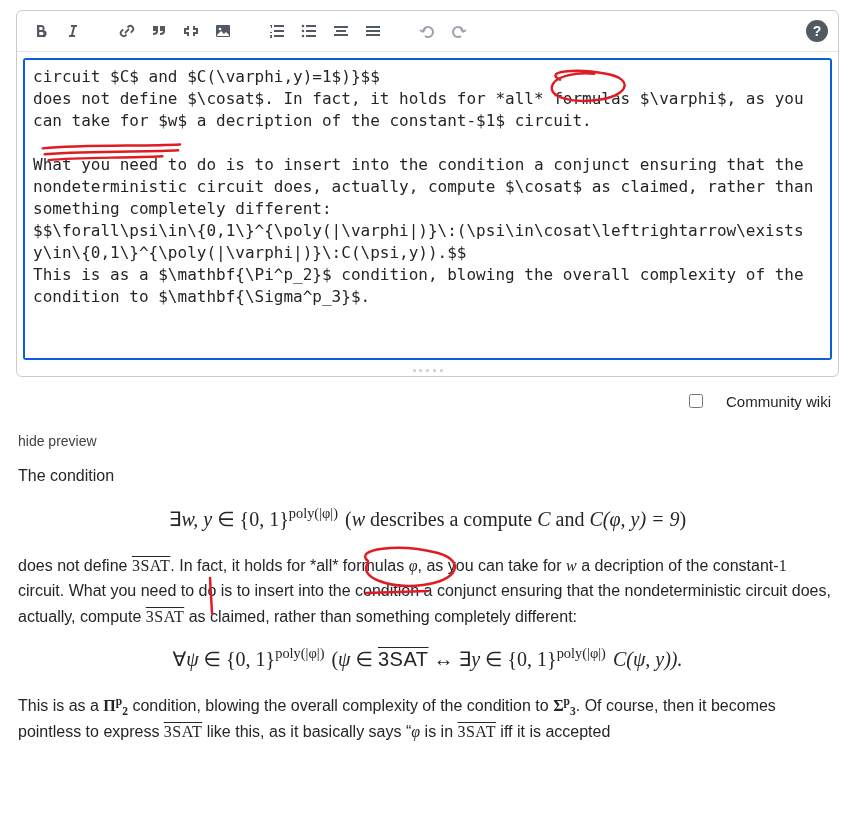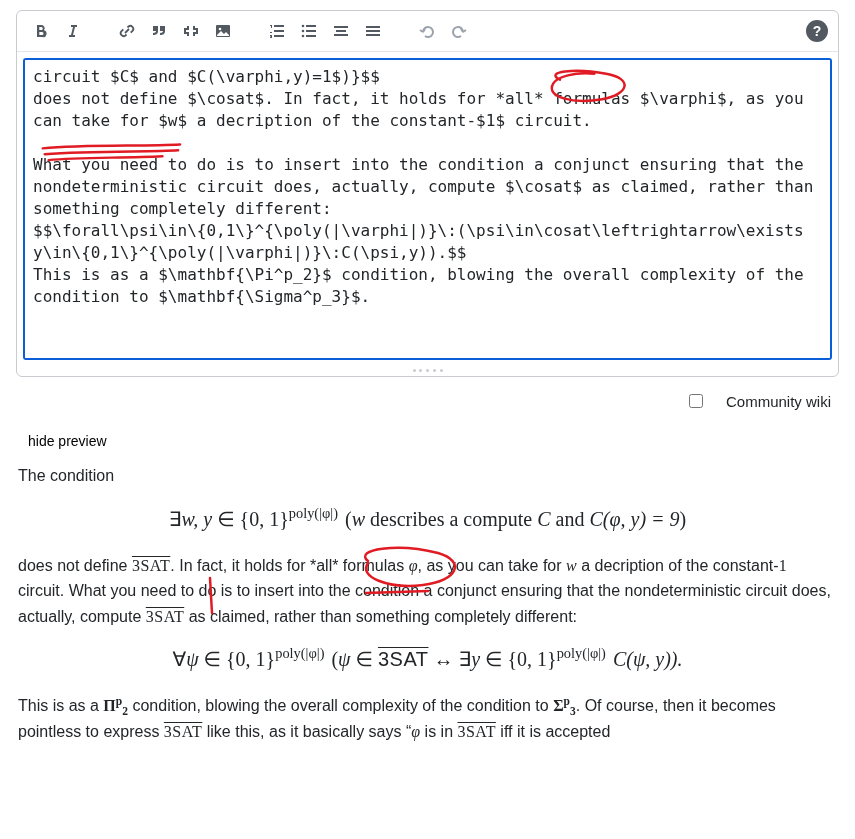--- a/index.html
+++ b/index.html
@@ -107,23 +107,23 @@
     align-items: center;
     margin: 14px 24px 0 0;
     gap: 20px;
     color: #232629;
     font-size: 15px;
   }
   .community-row input[type="checkbox"] {
     width: 14px; height: 14px;
   }
   .hide-preview {
-    color: #000000;
+    color: #404040;
     font-size: 14px;
-    margin: 22px 0 14px 28px;
+    margin: 22px 0 14px 18px;
     cursor: pointer;
   }
   .preview {
     margin: 0 18px 20px 18px;
     font-size: 16px;
     line-height: 1.6;
     color: #232629;
     position: relative;
   }
   .preview p { margin: 0 0 14px 0; }

